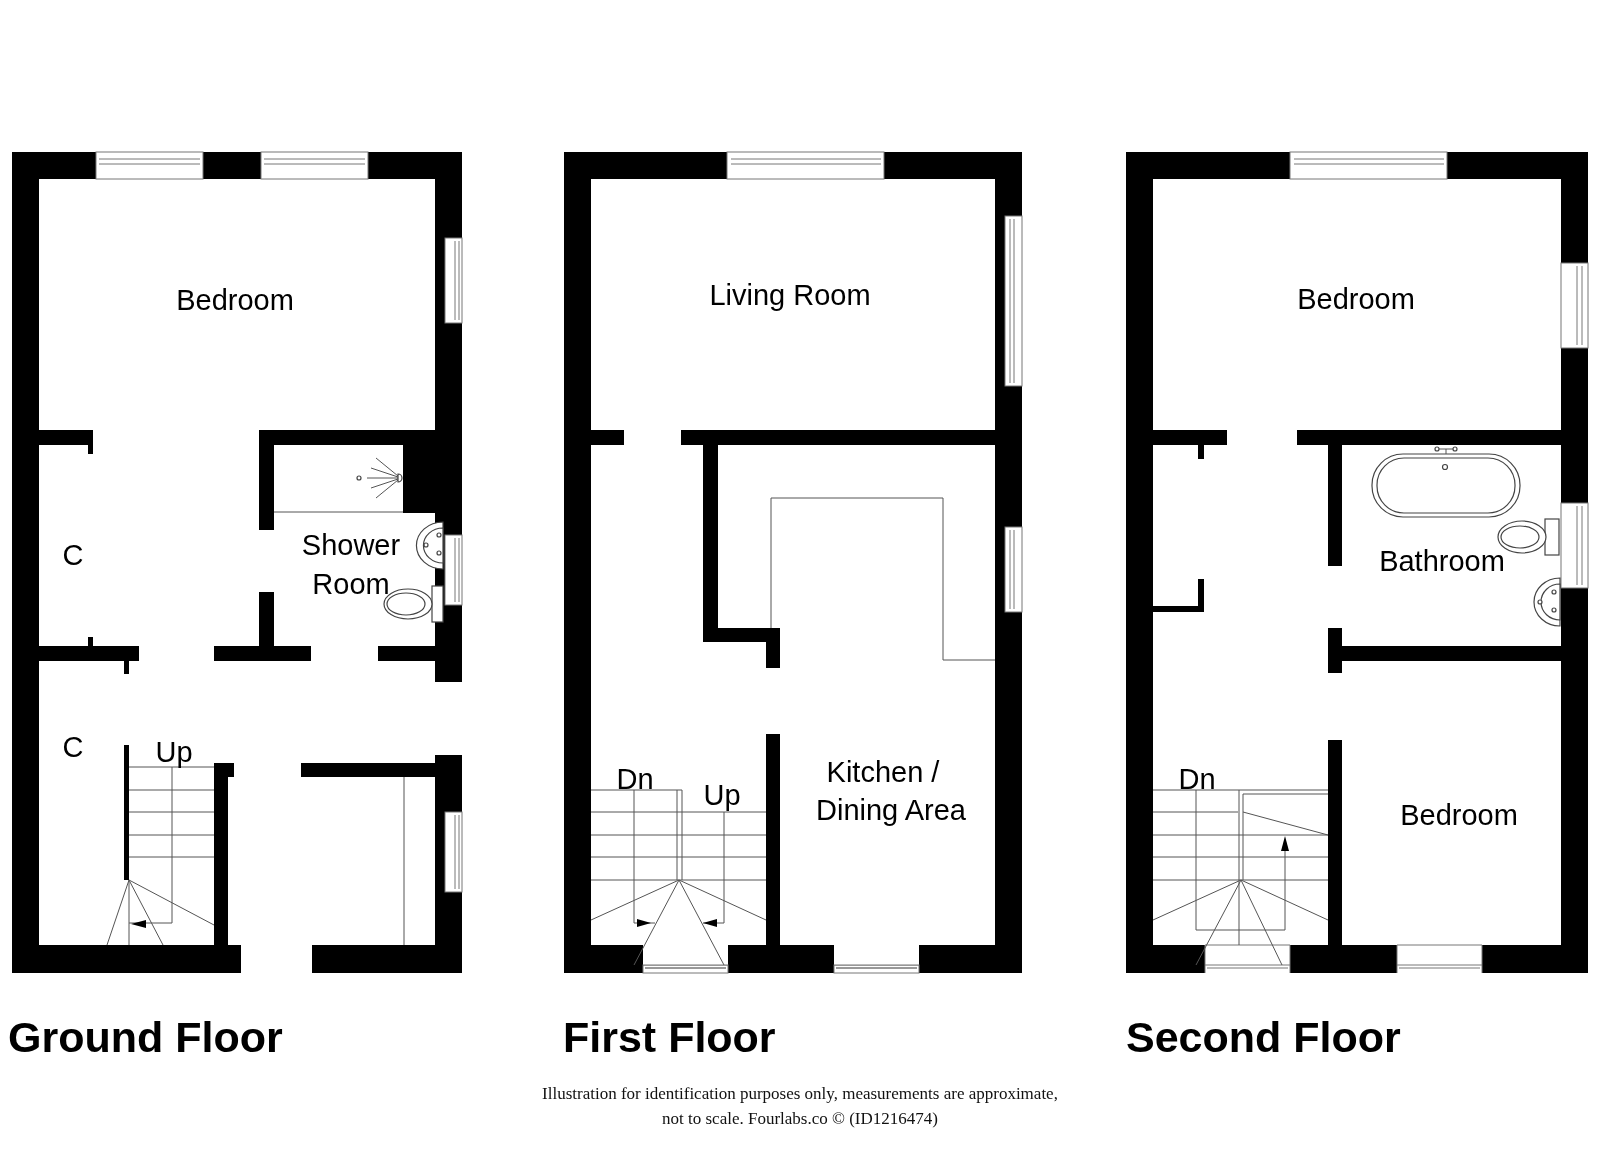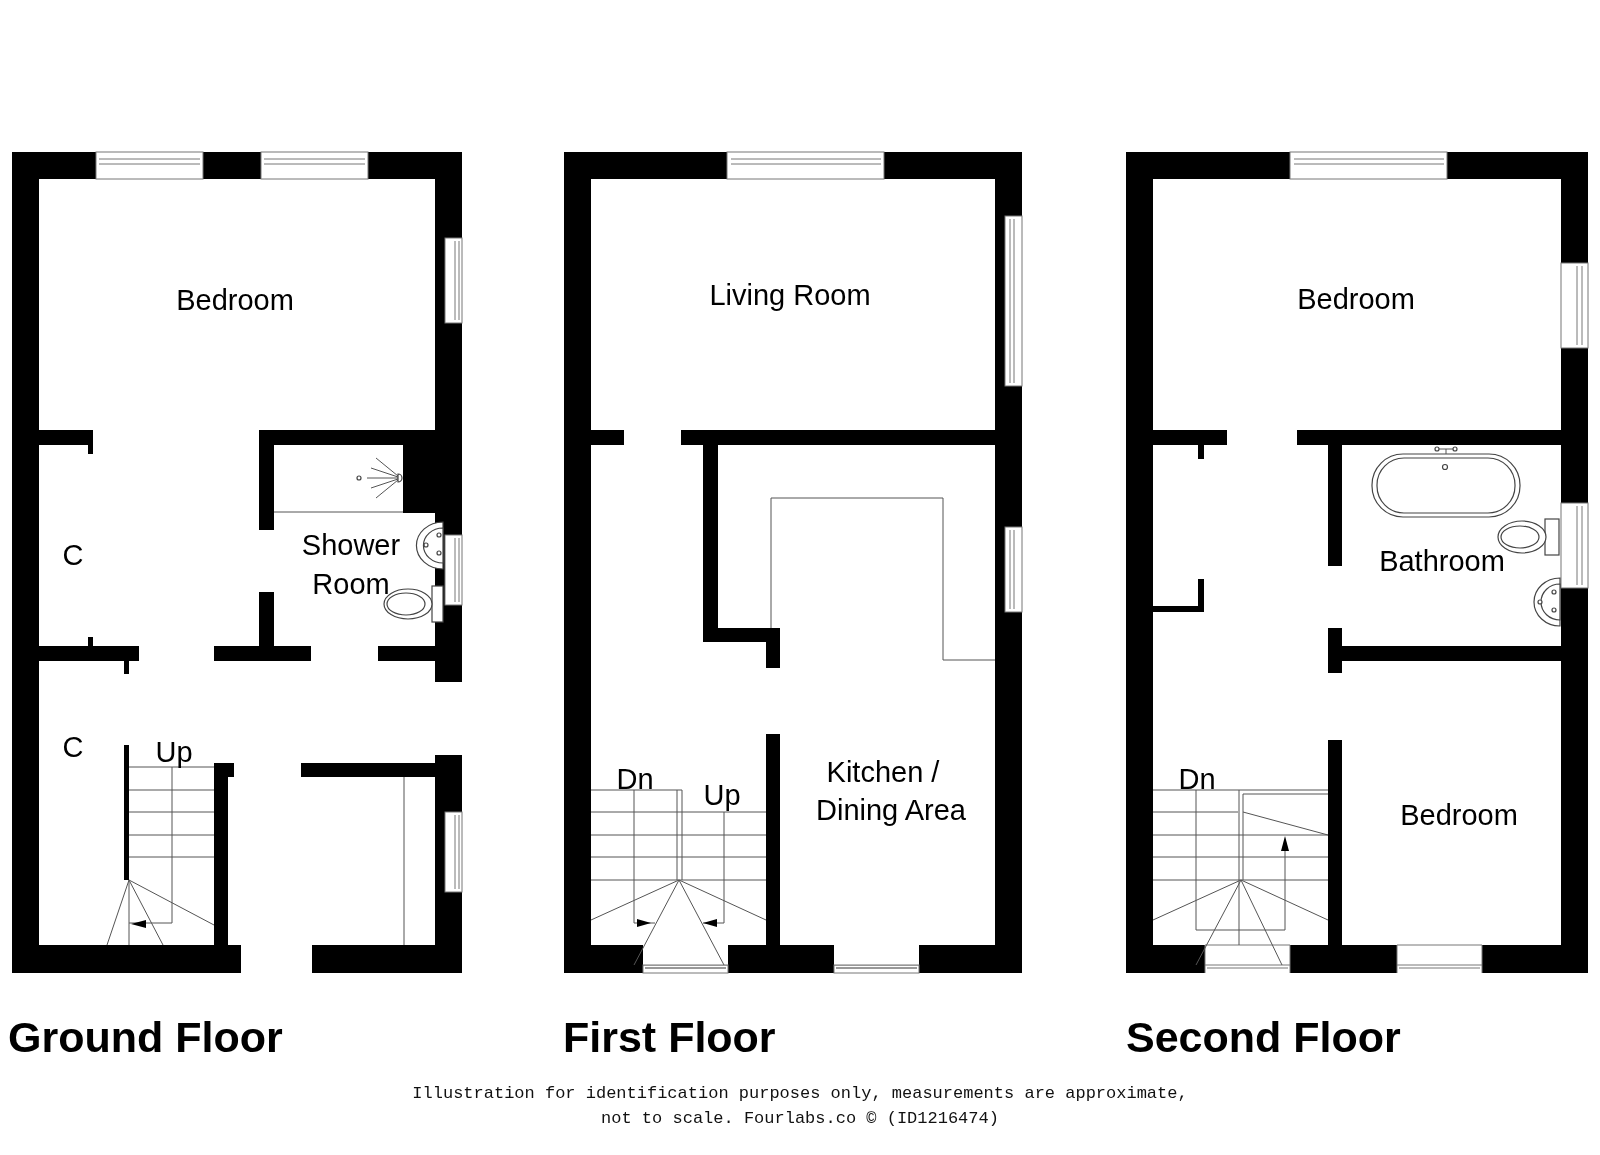--- a/index.html
+++ b/index.html
@@ -7,21 +7,21 @@
          font-family: "Liberation Sans", sans-serif; color: #000; }
   svg#plan { position: absolute; left: 0; top: 0; }
   .wall { fill: #000; }
   .win-frame { fill: #fff; stroke: #777; stroke-width: 1; }
   .win-line { stroke: #777; stroke-width: 1; fill: none; }
   .thin { stroke: #555; stroke-width: 1; fill: none; }
   .fixture { stroke: #444; stroke-width: 1.2; fill: #fff; }
   .room-label { font-family: "Liberation Sans", sans-serif; font-size: 29px; fill: #000; }
   .floor-title { font-family: "Liberation Sans", sans-serif; font-weight: bold; font-size: 43px; fill: #000; }
   .footer { position: absolute; left: 0; width: 1600px; text-align: center;
-            font-family: Liberation Mono, monospace; font-size: 17px; color: #111; }
+            font-family: Liberation Serif, serif; font-size: 17px; color: #111; }
 </style>
 </head>
 <body>
 
 <svg id="plan" width="1600" height="1155" viewBox="0 0 1600 1155" xmlns="http://www.w3.org/2000/svg">
 
   <g>
 
     <rect class="wall" x="12" y="152" width="27" height="820"></rect>
     <rect class="wall" x="12" y="152" width="450" height="27"></rect>

